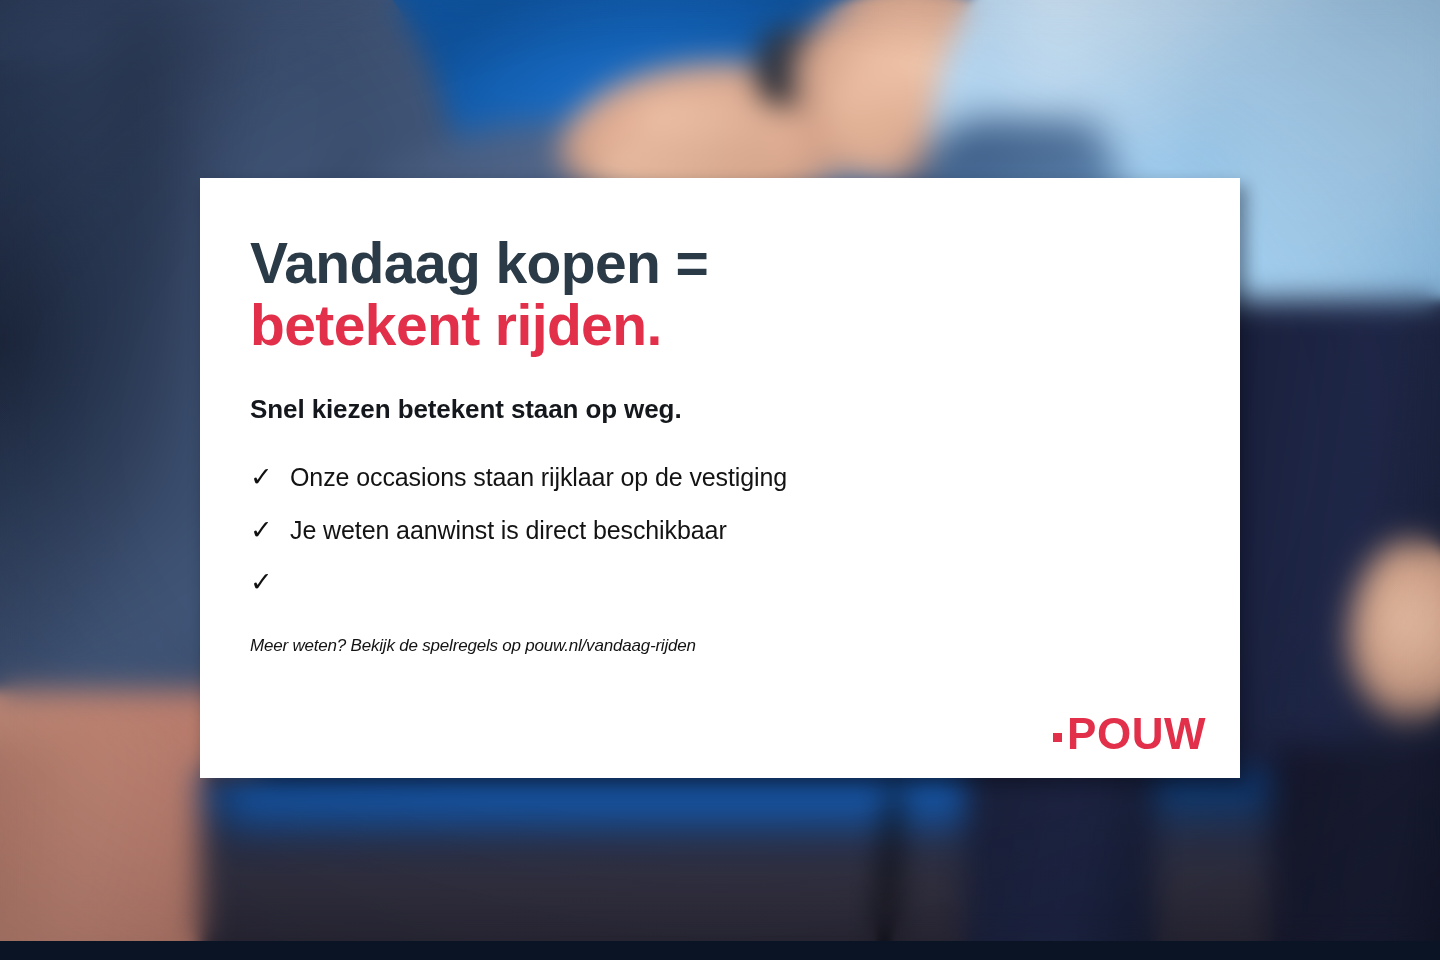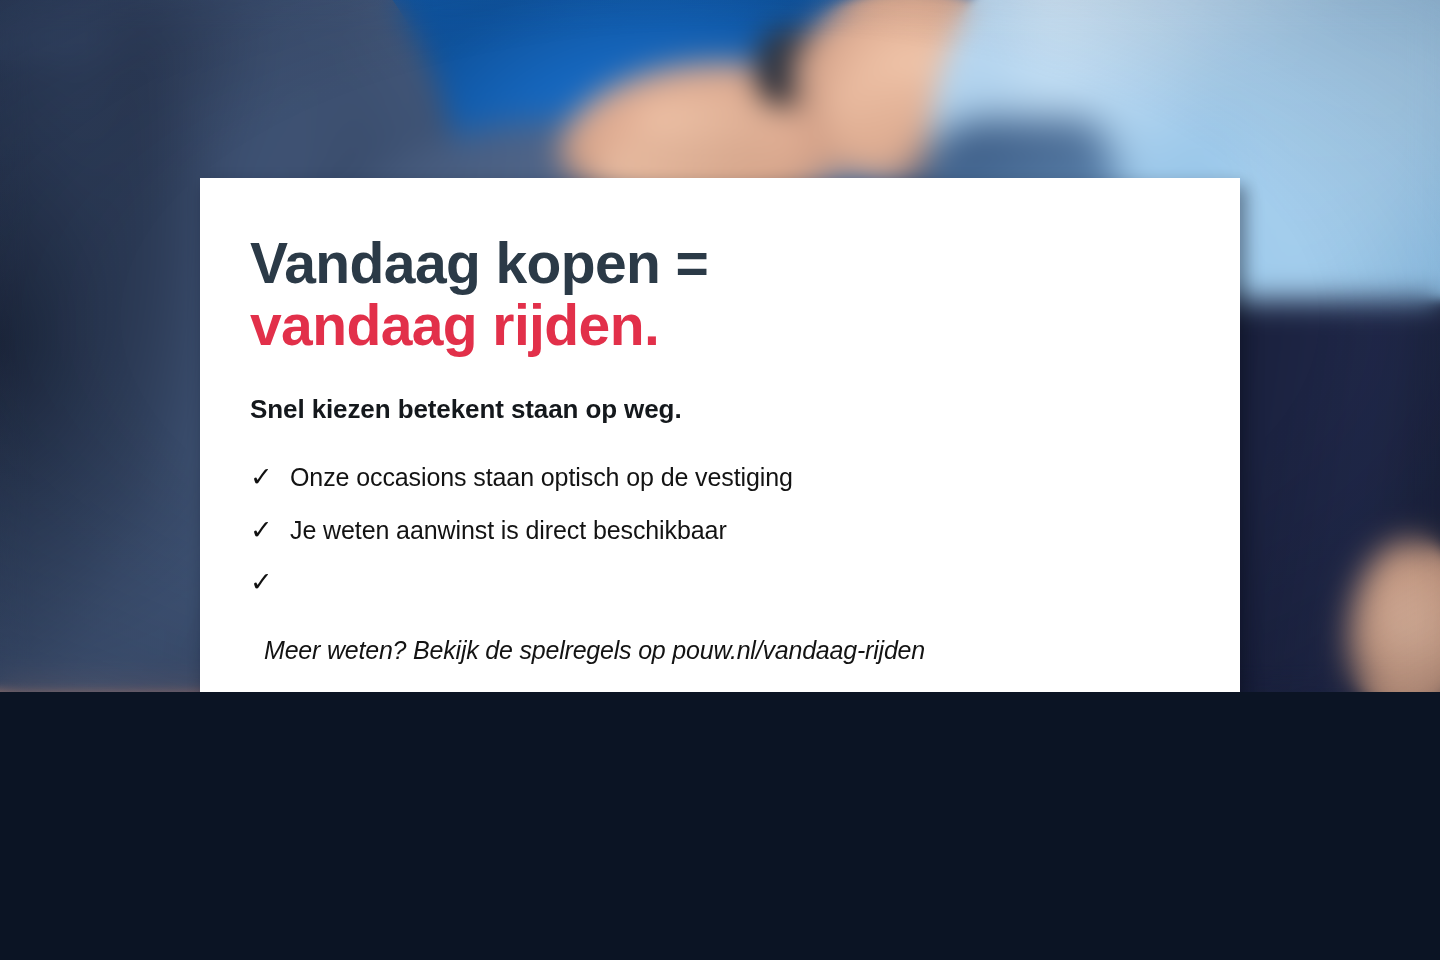--- a/index.html
+++ b/index.html
@@ -8,21 +8,21 @@
     padding: 0;
     background: #0b1424;
   }
   body {
     font-family: "Liberation Sans", sans-serif;
   }
 
   .stage {
     position: relative;
     width: 1440px;
-    height: 692px;
+    height: 941px;
     overflow: hidden;
     background: #fdba74;
   }
 
   
   .photo {
     position: absolute;
     inset: 0;
     overflow: hidden;
   }
@@ -301,22 +301,22 @@
   .benefits li:last-child { margin-bottom: 0; }
   .check {
     flex: 0 0 auto;
     width: 22px;
     font-size: 27px;
     line-height: 1;
     color: #111111;
   }
 
   .footnote {
-    margin: 40px 0 0 14px;
-    font-size: 25px;
+    margin: 40px 0 0 0;
+    font-size: 17px;
     font-style: italic;
     color: #131313;
     letter-spacing: -0.2px;
   }
 
   .logo {
     position: absolute;
     right: 34px;
     bottom: 22px;
     display: flex;
@@ -371,29 +371,29 @@
     <span class="bg-darkpost"></span>
     <span class="bg-darkright"></span>
   </div>
   <div class="photo-blur"></div>
   <div class="photo-vignette"></div>
 
   <div class="card">
 
     <h1 class="headline">
       <span class="line1">Vandaag kopen =</span>
-      <span class="line2">vandaag rijden.</span>
+      <span class="line2">betekent rijden.</span>
     </h1>
 
     <p class="subtitle">Snel kiezen betekent staan op weg.</p>
 
     <ul class="benefits">
       <li>
         <span class="check">✓</span>
-        <span>Onze occasions staan optisch op de vestiging</span>
+        <span>Onze occasions staan rijklaar op de vestiging</span>
       </li>
       <li>
         <span class="check">✓</span>
         <span>Je weten aanwinst is direct beschikbaar</span>
       </li>
       <li>
         <span class="check">✓</span>
       </li>
     </ul>
 

